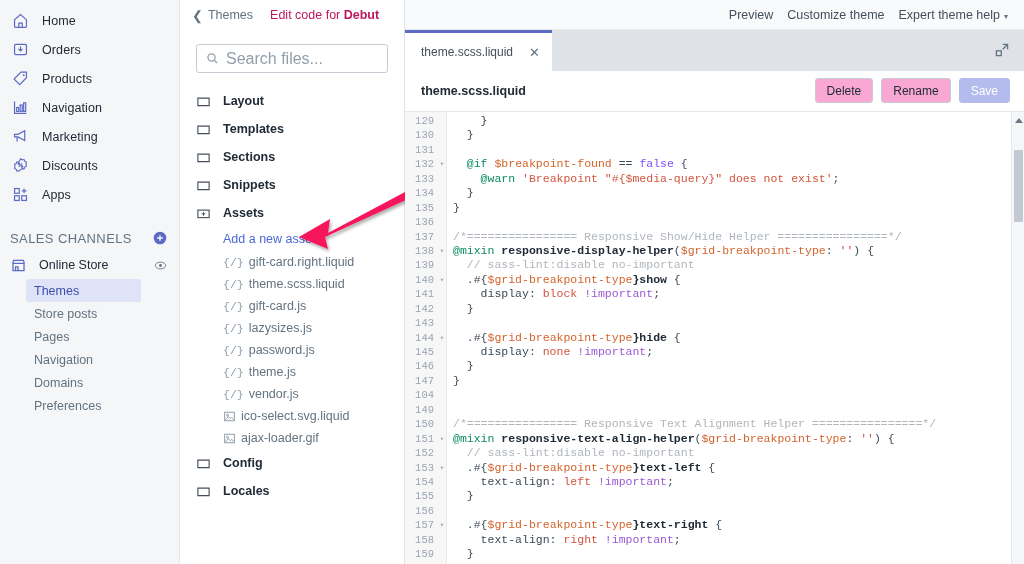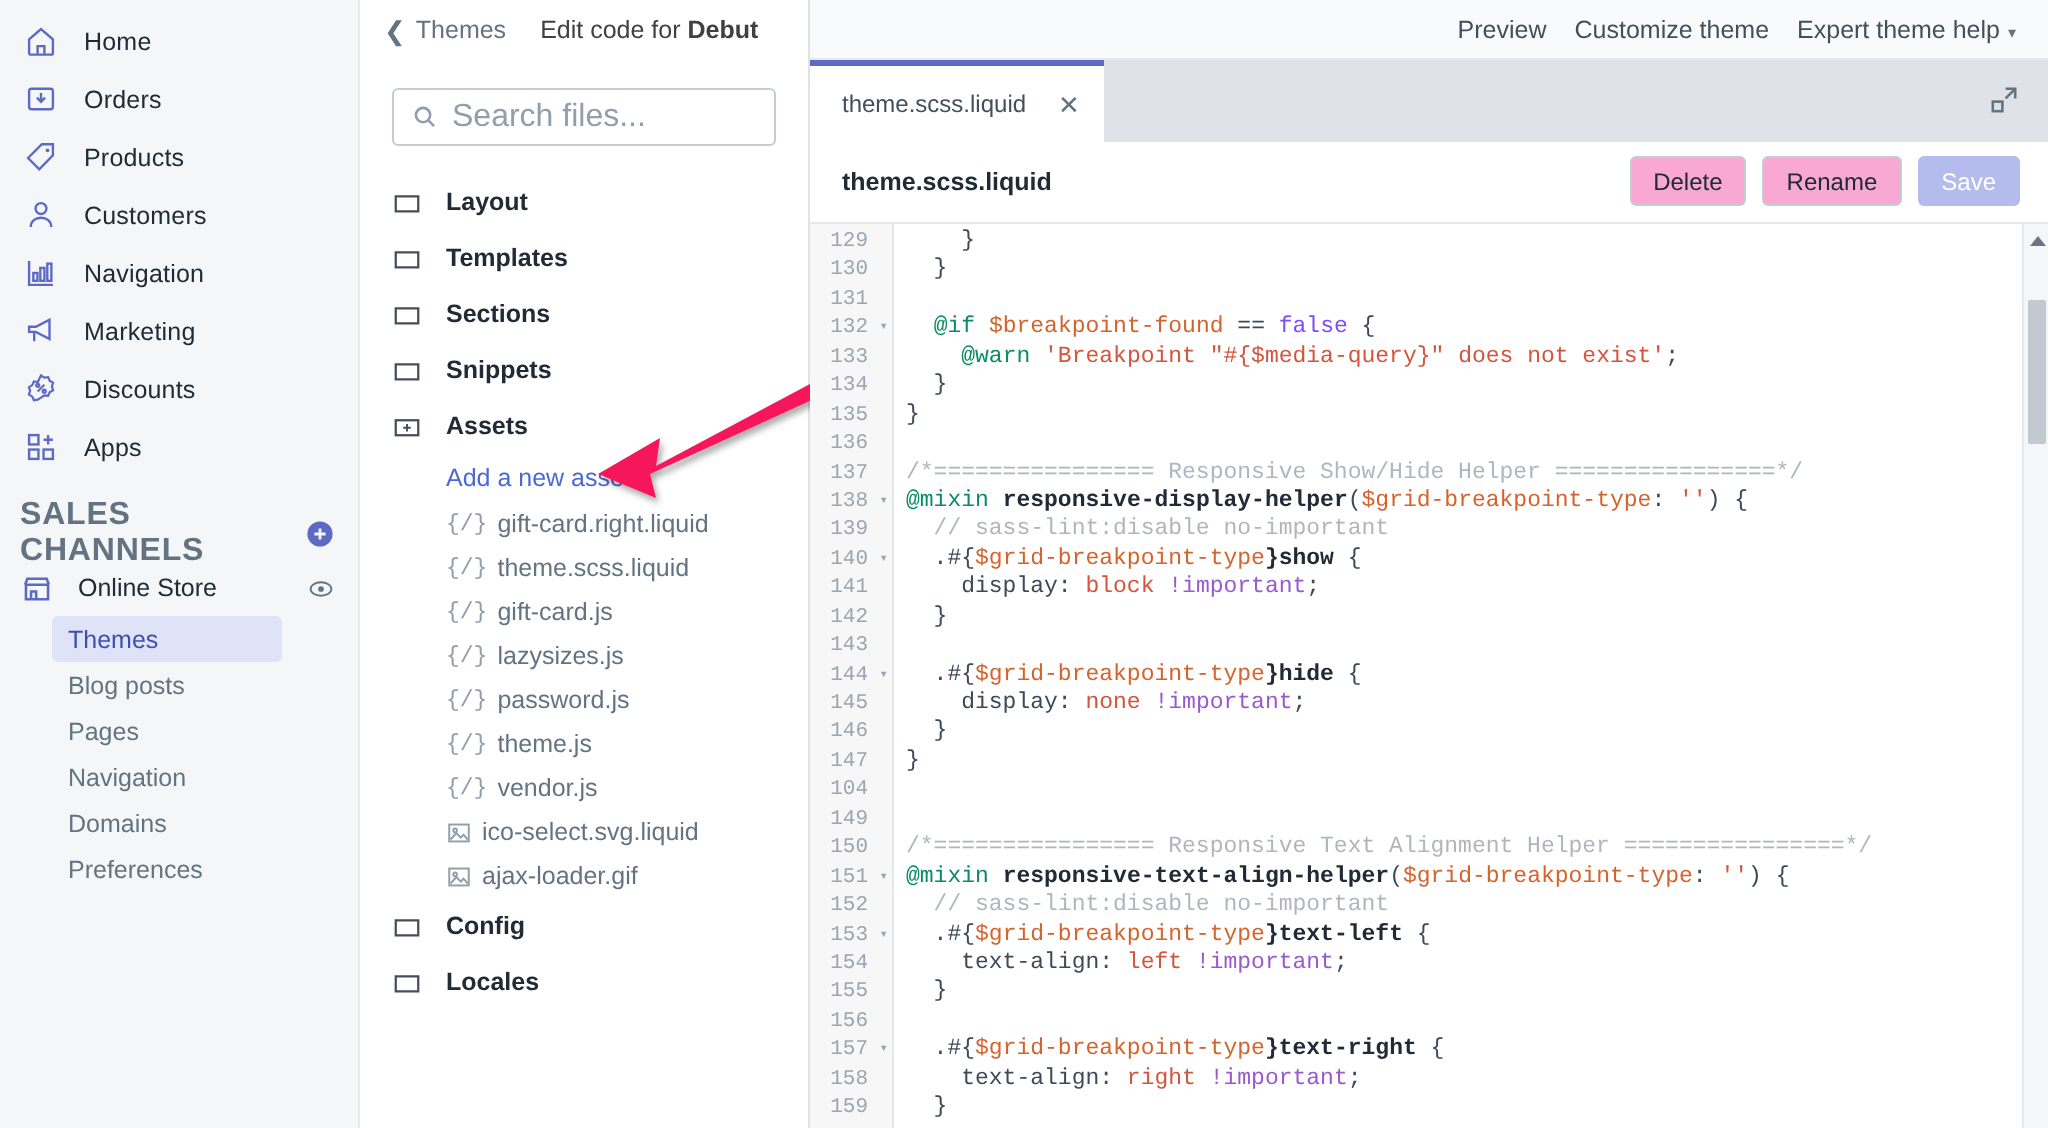--- a/index.html
+++ b/index.html
@@ -38,22 +38,22 @@
   }
   .nav-ic svg { display: block; }
 
   .section-head {
     display: flex; align-items: center; justify-content: space-between;
     padding: 0 12px 0 10px;
     height: 26px;
     margin-top: 16px;
   }
   .section-head .sh-lbl {
-    font-size: 16px; color: #637381;
-    letter-spacing: .4px; font-weight: 700;
+    font-size: 13px; color: #637381;
+    letter-spacing: .4px; font-weight: 400;
   }
   .plus-ic { color: #5c6ac4; display:flex; cursor:pointer; }
 
   .store-row {
     display: flex; align-items: center;
     height: 28px; padding: 0 12px 0 10px;
   }
   .store-row .nav-ic { color: #5c6ac4; }
   .store-row .nav-lbl { margin-left: 12px; font-size: 12.5px; color: #212b36; flex: 1; }
   .eye-ic { color: #637381; display: flex; cursor:pointer; }
@@ -79,21 +79,21 @@
   }
   #crumb-bar {
     height: 30px;
     display: flex; align-items: center;
     padding-left: 12px;
     font-size: 12.5px;
     white-space: nowrap;
   }
   #crumb-bar .chev { color: #637381; font-size: 13px; margin-right: 5px; }
   #crumb-bar .crumb-link { color: #637381; cursor: pointer; }
-  #crumb-bar .crumb-title { color: #404040; margin-left: 17px; }
+  #crumb-bar .crumb-title { color: #be185d; margin-left: 17px; }
   #crumb-bar .crumb-title b { font-weight: 700; }
 
   #search-wrap { padding: 14px 16px 0 16px; }
   #search-box {
     height: 29px; border: 1px solid #c4cdd5; border-radius: 3px;
     display: flex; align-items: center; padding: 0 9px;
     background: #fff;
   }
   #search-box .s-ic { color: #919eab; display:flex; }
   #search-input {
@@ -266,29 +266,20 @@
           <span class="nav-lbl">Orders</span>
         </div>
         <div class="nav-item">
           <span class="nav-ic">
             <svg width="17" height="17" viewBox="0 0 20 20" fill="none" stroke="currentColor" stroke-width="1.4">
               <path d="M10.5 2.5H17V9l-8 8.2-6.6-6.6z"></path>
               <circle cx="13.8" cy="6.1" r="1.1" fill="currentColor" stroke="none"></circle>
             </svg>
           </span>
           <span class="nav-lbl">Products</span>
-        </div>
-        <div class="nav-item">
-          <span class="nav-ic">
-            <svg width="17" height="17" viewBox="0 0 20 20" fill="none" stroke="currentColor" stroke-width="1.4">
-              <circle cx="10" cy="6.2" r="3.2"></circle>
-              <path d="M4 17c0-3.4 2.7-5.4 6-5.4s6 2 6 5.4"></path>
-            </svg>
-          </span>
-          <span class="nav-lbl">Customers</span>
         </div>
         <div class="nav-item">
           <span class="nav-ic">
             <svg width="17" height="17" viewBox="0 0 20 20" fill="none" stroke="currentColor" stroke-width="1.4">
               <path d="M3 3v14h14"></path>
               <rect x="5.5" y="10" width="2.4" height="4.6"></rect>
               <rect x="9.6" y="7" width="2.4" height="7.6"></rect>
               <rect x="13.7" y="4.5" width="2.4" height="10.1"></rect>
             </svg>
           </span>
@@ -349,21 +340,21 @@
             <circle cx="10" cy="10" r="2.2" fill="currentColor" stroke="none"></circle>
         </svg>
       </span>
     </div>
 
     <div id="sub-list">
         <div class="sub-item active">
           <span>Themes</span>
         </div>
         <div class="sub-item">
-          <span>Blog posts</span>
+          <span>Store posts</span>
         </div>
         <div class="sub-item">
           <span>Pages</span>
         </div>
         <div class="sub-item">
           <span>Navigation</span>
         </div>
         <div class="sub-item">
           <span>Domains</span>
         </div>

